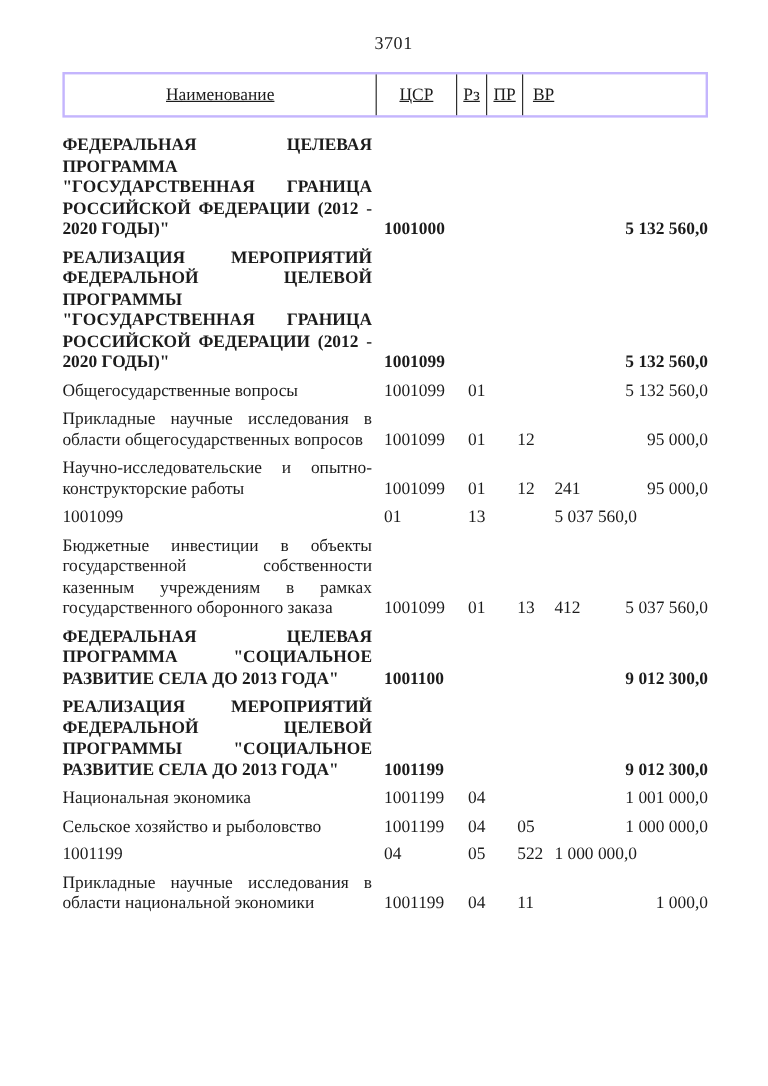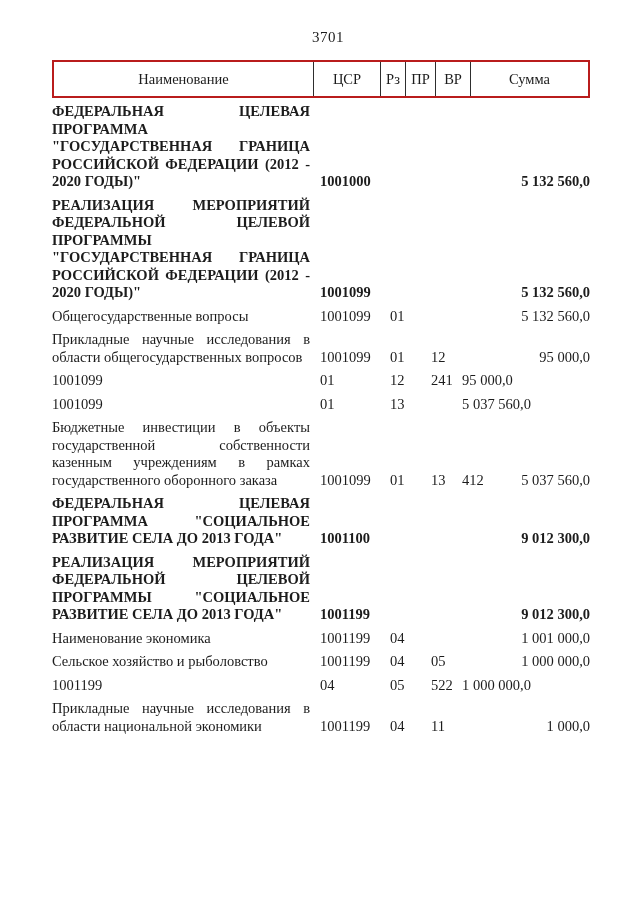--- a/index.html
+++ b/index.html
@@ -28,35 +28,36 @@
   }
   .doc-table {
     position: absolute;
     left: 52px;
     top: 60px;
     width: 538px;
   }
   .thead {
     display: grid;
     grid-template-columns: 259px 67px 25px 30px 35px 1fr;
-    border: 2px solid #b91c1c;
+    border: 2px solid #c4b5fd;
     box-sizing: border-box;
     height: 38px;
+    text-decoration: underline;
   }
   .th {
     display: flex;
     align-items: center;
     justify-content: center;
     font-size: 14.5px;
     border-left: 1px solid #2e2e2e;
     overflow: hidden;
   }
   .th:first-child { border-left: none; }
   .tbody {
-    padding-top: 5px;
+    padding-top: 15px;
   }
   .row {
     display: grid;
     grid-template-columns: 268px 70px 41px 31px 30px 1fr;
     align-items: end;
     margin-bottom: 6px;
     font-size: 14.5px;
     line-height: 17.5px;
   }
   .row.bold { font-weight: bold; }
@@ -77,21 +78,20 @@
   <div class="page-number">3701</div>
 
   <div class="doc-table">
 
     <div class="thead">
       <div class="th">Наименование</div>
       <div class="th">ЦСР</div>
       <div class="th">Рз</div>
       <div class="th">ПР</div>
       <div class="th">ВР</div>
-      <div class="th">Сумма</div>
     </div>
 
     <div class="tbody">
         <div class="row bold">
           <div class="cell cell-name">ФЕДЕРАЛЬНАЯ ЦЕЛЕВАЯ ПРОГРАММА "ГОСУДАРСТВЕННАЯ ГРАНИЦА РОССИЙСКОЙ ФЕДЕРАЦИИ (2012 - 2020 ГОДЫ)"</div>
           <div class="cell cell-csr">1001000</div>
           <div class="cell cell-rz"></div>
           <div class="cell cell-pr"></div>
           <div class="cell cell-vr"></div>
           <div class="cell cell-sum">5 132 560,0</div>
@@ -114,20 +114,21 @@
         </div>
         <div class="row">
           <div class="cell cell-name">Прикладные научные исследования в области общегосударственных вопросов</div>
           <div class="cell cell-csr">1001099</div>
           <div class="cell cell-rz">01</div>
           <div class="cell cell-pr">12</div>
           <div class="cell cell-vr"></div>
           <div class="cell cell-sum">95 000,0</div>
         </div>
         <div class="row">
+          <div class="cell cell-name">Научно-исследовательские и опытно-конструкторские работы</div>
           <div class="cell cell-csr">1001099</div>
           <div class="cell cell-rz">01</div>
           <div class="cell cell-pr">12</div>
           <div class="cell cell-vr">241</div>
           <div class="cell cell-sum">95 000,0</div>
         </div>
         <div class="row">
           <div class="cell cell-csr">1001099</div>
           <div class="cell cell-rz">01</div>
           <div class="cell cell-pr">13</div>
@@ -152,21 +153,21 @@
         </div>
         <div class="row bold">
           <div class="cell cell-name">РЕАЛИЗАЦИЯ МЕРОПРИЯТИЙ ФЕДЕРАЛЬНОЙ ЦЕЛЕВОЙ ПРОГРАММЫ "СОЦИАЛЬНОЕ РАЗВИТИЕ СЕЛА ДО 2013 ГОДА"</div>
           <div class="cell cell-csr">1001199</div>
           <div class="cell cell-rz"></div>
           <div class="cell cell-pr"></div>
           <div class="cell cell-vr"></div>
           <div class="cell cell-sum">9 012 300,0</div>
         </div>
         <div class="row">
-          <div class="cell cell-name">Наименование экономика</div>
+          <div class="cell cell-name">Национальная экономика</div>
           <div class="cell cell-csr">1001199</div>
           <div class="cell cell-rz">04</div>
           <div class="cell cell-pr"></div>
           <div class="cell cell-vr"></div>
           <div class="cell cell-sum">1 001 000,0</div>
         </div>
         <div class="row">
           <div class="cell cell-name">Сельское хозяйство и рыболовство</div>
           <div class="cell cell-csr">1001199</div>
           <div class="cell cell-rz">04</div>

